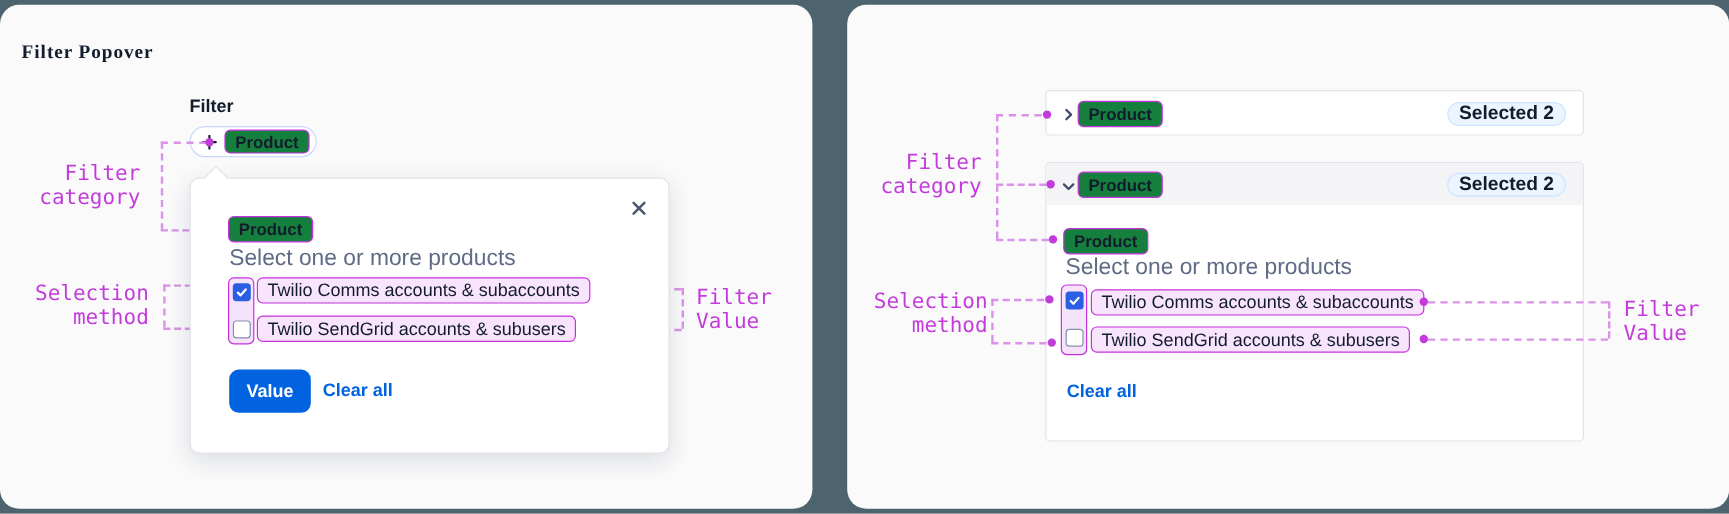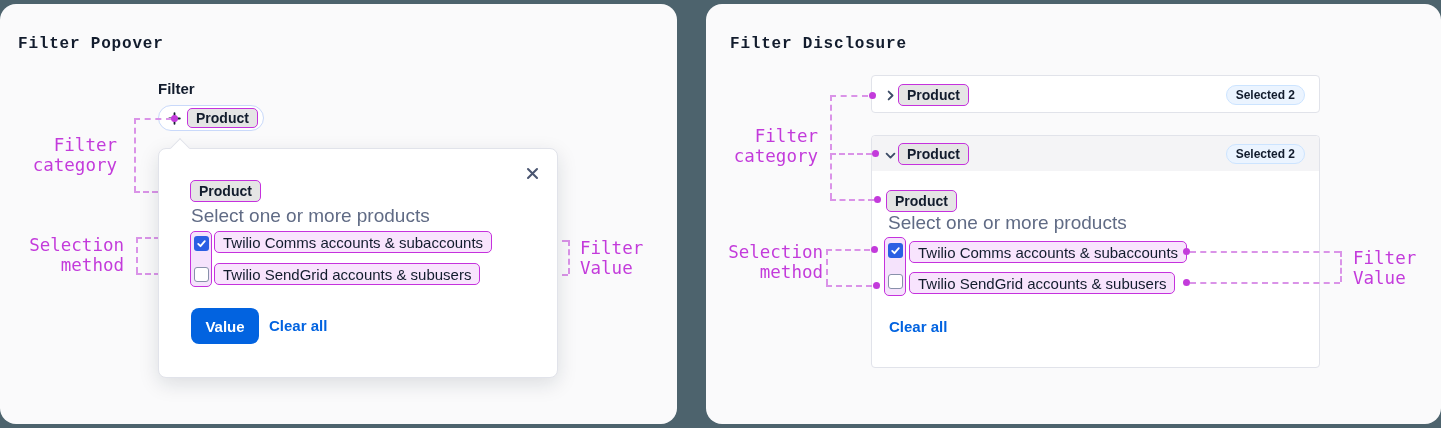--- a/index.html
+++ b/index.html
@@ -4,32 +4,32 @@
 <style>
   * { margin:0; padding:0; box-sizing:border-box; }
   html,body { width:1441px; height:428px; overflow:hidden; }
   body { background:#4D636D; position:relative;
          font-family:"Liberation Sans", sans-serif; }
 
   .card { position:absolute; top:4px; height:420px; background:#FAFAFB; border-radius:16px; }
   .card-left  { left:0; width:677px; }
   .card-right { left:706px; width:735px; }
 
-  .mono-title { position:absolute; font-family:Liberation Mono, monospace;
+  .mono-title { position:absolute; font-family:Liberation Serif, serif;
                 font-weight:bold; font-size:16px; letter-spacing:0.8px; color:#121C2D; }
 
   .annotation { position:absolute; font-family:"DejaVu Sans Mono", monospace;
                 font-size:17.5px; line-height:20px; color:#C33BDB; white-space:pre-line; }
   .ann-right { text-align:right; }
   .dash-h { position:absolute; height:0; border-top:2px dashed #DA93E8; }
   .dash-v { position:absolute; width:0; border-left:2px dashed #DA93E8; }
   .dot { position:absolute; width:7px; height:7px; border-radius:50%; background:#C33BDB; }
 
   .chip { display:inline-flex; align-items:center; height:22px; padding:0 8px;
-          background:#e5e5e5; border:1.5px solid #C531DD; border-radius:5px;
+          background:#15803d; border:1.5px solid #C531DD; border-radius:5px;
           font-size:14px; font-weight:bold; color:#121C2D; white-space:nowrap; }
   .opt-chip { display:inline-flex; align-items:center; height:22px; padding:0 8px;
           background:#F8E4FD; border:1.5px solid #C531DD; border-radius:5px;
           font-size:15px; color:#121C2D; white-space:nowrap; }
 
   .filter-label { position:absolute; font-size:15px; font-weight:bold; color:#121C2D; }
   .filter-pill { position:absolute; display:flex; align-items:center; gap:6px;
                  height:26px; padding:0 5px 0 9px; background:#FFFFFF;
                  border:1px solid #C9D9FA; border-radius:13px; }
 
@@ -57,21 +57,21 @@
                display:flex; align-items:center; justify-content:center; cursor:pointer; }
 
   .disc-row { position:absolute; left:165px; width:449px; background:#FFFFFF;
               border:1px solid #E1E3EA; border-radius:4px; }
   .disc-header { position:absolute; left:0; top:0; width:100%; height:35px;
               background:#F4F4F6; border-radius:4px 4px 0 0; }
   .chev { position:absolute; left:10px; width:16px; height:16px;
           display:flex; align-items:center; justify-content:center; }
   .badge { position:absolute; right:14px; display:inline-flex; align-items:center;
            height:20px; padding:0 9px; background:#EBF4FF; border:1px solid #CCE4FF;
-           border-radius:10px; font-size:12px; font-weight:bold; color:#121C2D; white-space:nowrap; }
+           border-radius:10px; font-size:16px; font-weight:bold; color:#121C2D; white-space:nowrap; }
 </style>
 </head>
 <body>
 
 <div class="card card-left">
 
   <div class="mono-title" style="left:18px; top:31px;">Filter Popover</div>
 
   <div class="filter-label" style="left:158px; top:76px;">Filter</div>
 
@@ -132,21 +132,20 @@
     <span class="opt-chip" style="position:absolute; left:55px; top:82px;">Twilio Comms accounts &amp; subaccounts</span>
     <span class="opt-chip" style="position:absolute; left:55px; top:114px;">Twilio SendGrid accounts &amp; subusers</span>
 
     <button class="apply-btn" style="left:32px; top:159px;">Value</button>
     <span class="link" style="left:110px; top:168px;">Clear all</span>
   </div>
 </div>
 
 <div class="card card-right">
 
-  <div class="mono-title" style="left:24px; top:31px;">Filter Disclosure</div>
 
   <div class="disc-row" style="top:71px; height:38px;">
     <span class="chev" style="top:11px;">
       <svg width="13" height="13" viewBox="0 0 14 14">
           <path d="M5 2.8l4.2 4.2L5 11.2" fill="none" stroke="#3C4B66" stroke-width="2" stroke-linecap="round" stroke-linejoin="round"></path>
         </svg>
     </span>
     <span class="chip" style="position:absolute; left:26px; top:8px;">Product</span>
     <span class="badge" style="top:9px;">Selected 2</span>
   </div>

